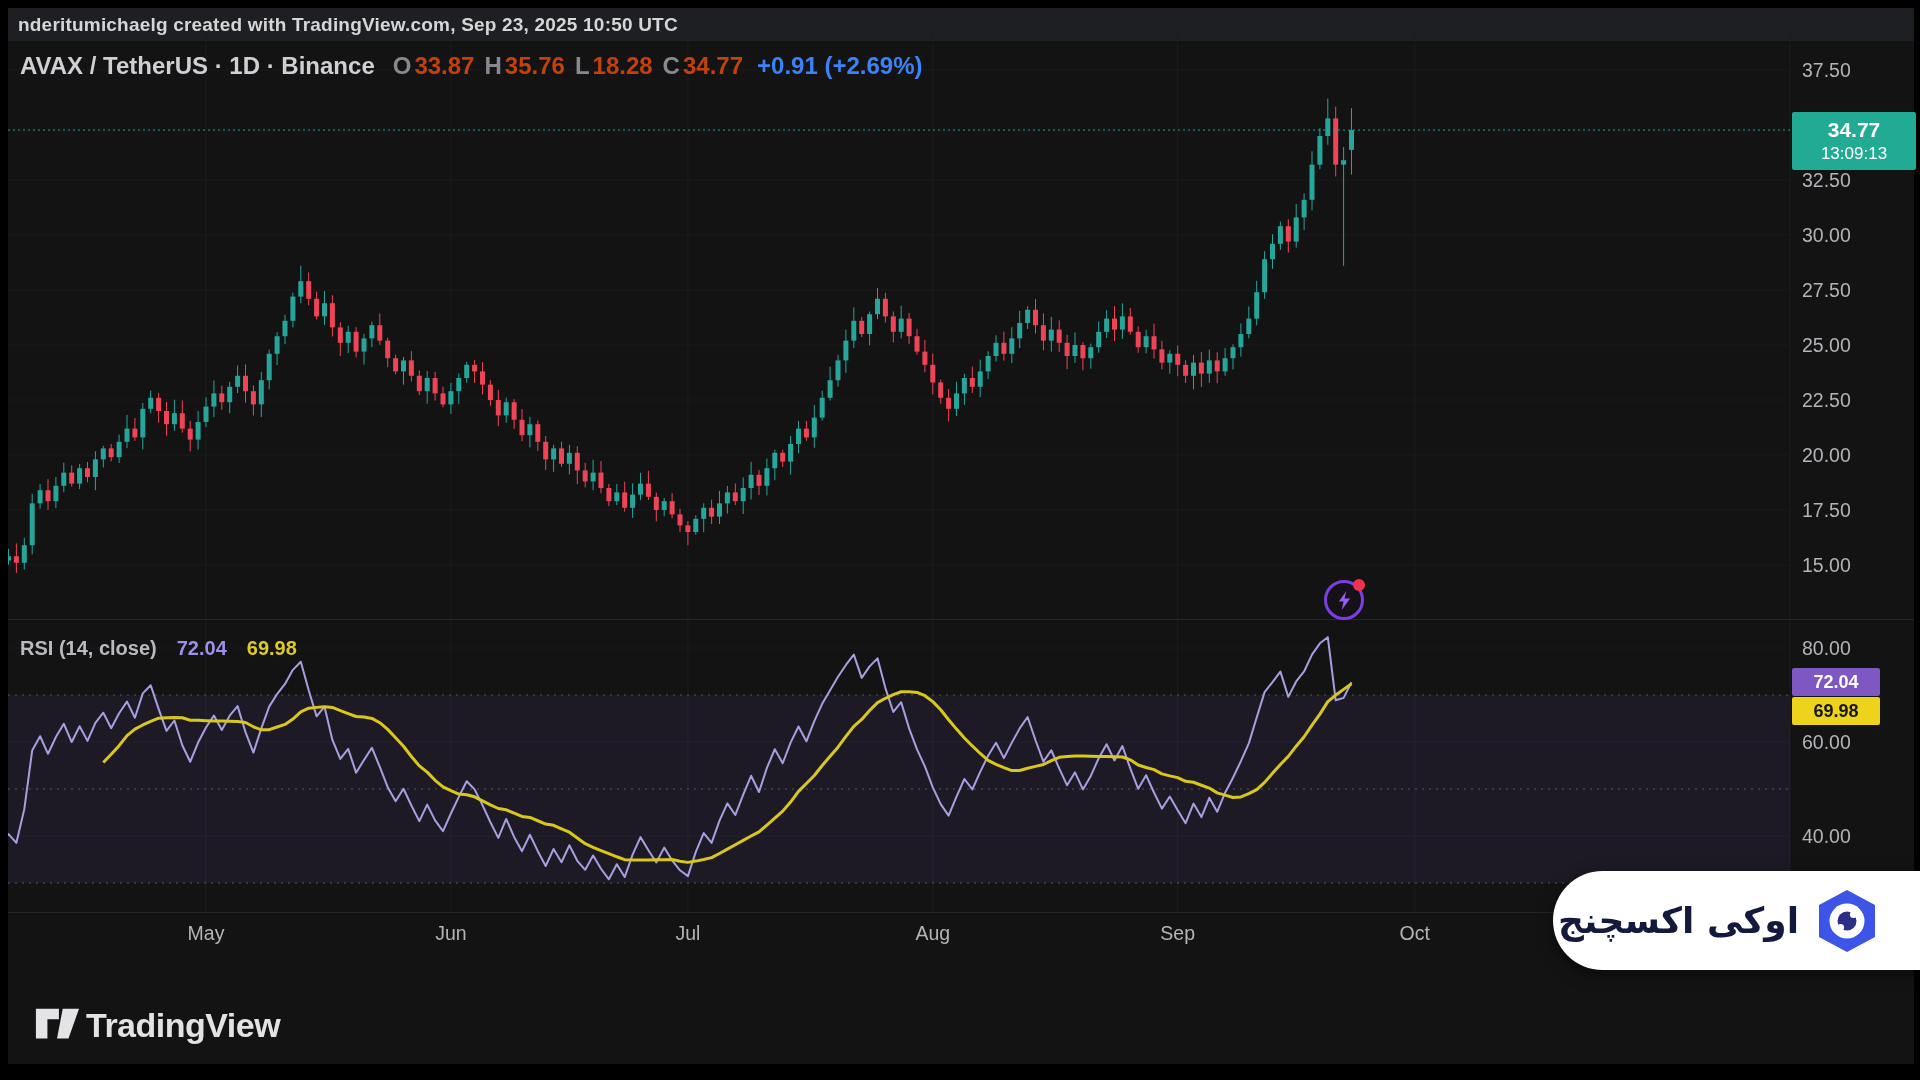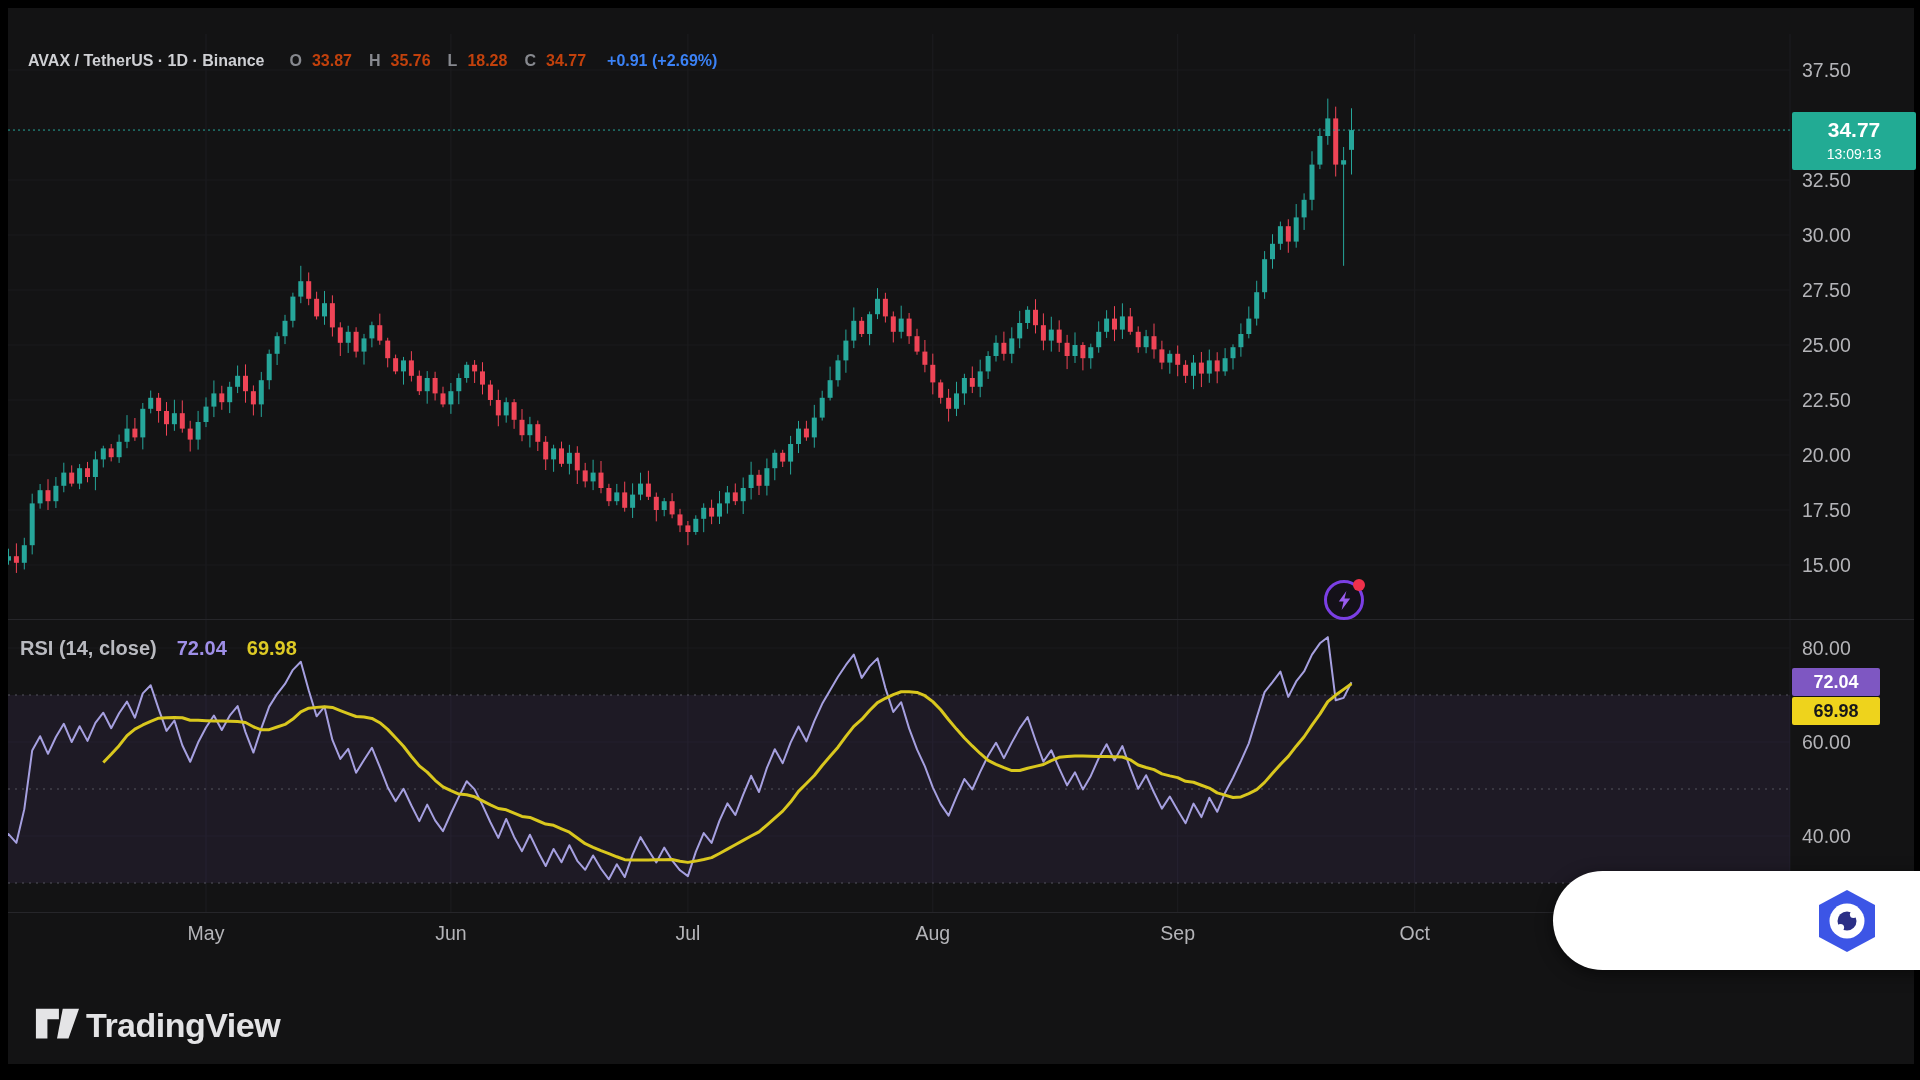--- a/index.html
+++ b/index.html
@@ -3,53 +3,56 @@
 <meta charset="utf-8">
 <style>
   html,body{margin:0;padding:0;background:#000;}
   .screen{position:relative;width:1920px;height:1080px;background:#000;overflow:hidden;
           font-family:"Liberation Sans",sans-serif;}
   .frame{position:absolute;left:8px;top:8px;width:1906px;height:1056px;background:#131314;}
   .wmbar{position:absolute;left:0;top:0;width:100%;height:33px;background:#1e1f22;
          display:flex;align-items:center;}
   .wmtext{margin-left:10px;font-size:19px;font-weight:700;color:#d6d6d9;letter-spacing:.2px;}
   #chart-svg{position:absolute;left:0;top:0;}
-  .legend{position:absolute;left:28px;top:52px;display:flex;align-items:center;gap:17px;
-          font-size:16px;font-weight:700;}
+  .legend{position:absolute;left:20px;top:52px;display:flex;align-items:center;gap:10px;
+          font-size:24px;font-weight:700;}
   .legend .title{color:#cfd0d4;margin-right:8px;}
   .lab{color:#87898f;} .val{color:#c2410c;}
   .chg{color:#3b82f6;margin-left:4px;}
   .rsi-legend{position:absolute;left:20px;top:637px;display:flex;align-items:center;gap:20px;
           font-size:20px;font-weight:700;}
   .rsi-legend .title{color:#b9bac0;}
   .rsi-val{color:#9f8fe8;} .rsi-ma-val{color:#ddca25;}
   .price-badge{position:absolute;left:1792px;top:112px;width:124px;height:58px;background:#22ab94;
           border-radius:2px;display:flex;flex-direction:column;align-items:center;justify-content:center;color:#fff;}
   .price-badge .p{font-size:21px;font-weight:700;line-height:26px;}
-  .price-badge .cd{font-size:14px;font-weight:500;line-height:22px;}
+  .price-badge .cd{font-size:17px;font-weight:500;line-height:22px;}
   .rsi-badge{position:absolute;left:1792px;width:88px;height:28px;border-radius:2px;
           display:flex;align-items:center;justify-content:center;font-size:18px;font-weight:700;}
   .rsi-badge.purple{top:668px;background:#7e57c2;color:#fff;}
   .rsi-badge.yellow{top:697px;background:#eed31c;color:#16171b;}
   .flash{position:absolute;left:1324px;top:580px;width:34px;height:34px;border:3px solid #7b3fe4;
           border-radius:50%;background:rgba(22,16,30,.55);display:flex;align-items:center;justify-content:center;}
   .flash .dot{position:absolute;right:-4px;top:-4px;width:12px;height:12px;border-radius:50%;background:#f0314b;}
   .footer-logo{position:absolute;left:26px;top:996px;display:flex;align-items:center;gap:6px;}
   .footer-logo .word{font-size:34px;font-weight:700;color:#e3e3e5;letter-spacing:-.5px;}
   .pill{position:absolute;left:1553px;top:871px;width:380px;height:99px;background:#ffffff;
         border-radius:50px 0 0 50px;display:flex;align-items:center;justify-content:flex-end;
         gap:17px;padding-right:55px;box-sizing:border-box;box-shadow:0 4px 16px rgba(0,0,0,.5);}
   .pill .fa{font-family:"DejaVu Sans",sans-serif;direction:rtl;font-size:36px;font-weight:700;color:#141a3c;}
 </style>
 </head>
 <body>
 
 <div class="screen">
   <div class="frame">
 
+    <div class="wmbar">
+      <span class="wmtext">nderitumichaelg created with TradingView.com, Sep 23, 2025 10:50 UTC</span>
+    </div>
 
     <svg id="chart-svg" width="1906" height="1056" viewBox="0 0 1906 1056">
         <defs>
           <clipPath id="cpPrice">
             <rect x="0" y="26" width="1906" height="584"></rect>
           </clipPath>
           <clipPath id="cpRsi">
             <rect x="0" y="613" width="1906" height="286"></rect>
           </clipPath>
         </defs>
@@ -524,20 +527,21 @@
   </div>
 
   <div class="flash">
     <svg width="15" height="19" viewBox="0 0 14 20">
       <path d="M9 0 L1 11 H6 L4 20 L13 8 H7 Z" fill="#9a5cf0"></path>
     </svg>
     <span class="dot"></span>
   </div>
 
   <div class="pill">
+    <span class="fa">اوکی اکسچنج</span>
     <svg width="62" height="66" viewBox="0 0 62 66">
       <polygon points="31,2 59,17 59,49 31,64 3,49 3,17" fill="#3c55e6"></polygon>
       <circle cx="31" cy="33" r="17.5" fill="#ffffff"></circle>
       <circle cx="31" cy="33" r="9.5" fill="#2b2f86"></circle>
       <circle cx="37.5" cy="26.5" r="3.6" fill="#ffffff"></circle>
       <circle cx="24.5" cy="39.5" r="3.6" fill="#ffffff"></circle>
     </svg>
   </div>
 </div>
 

